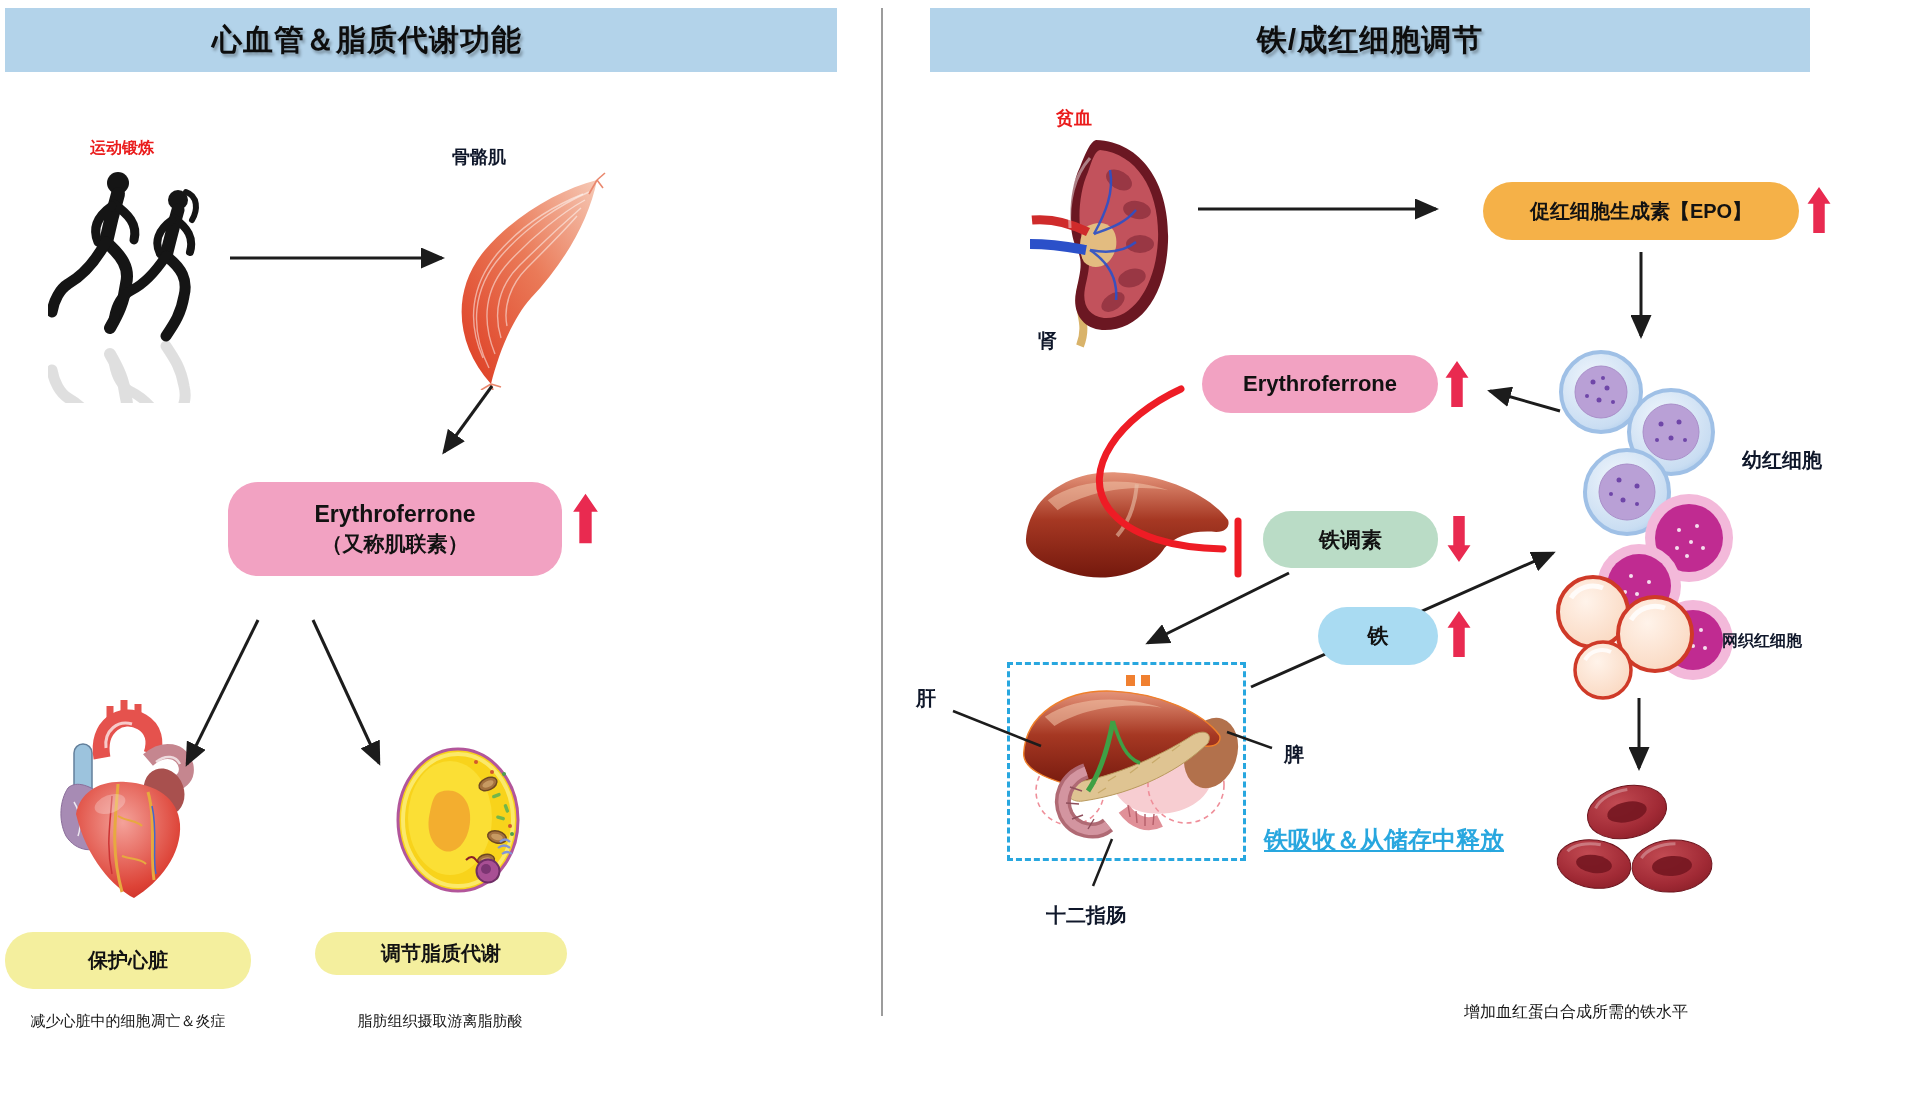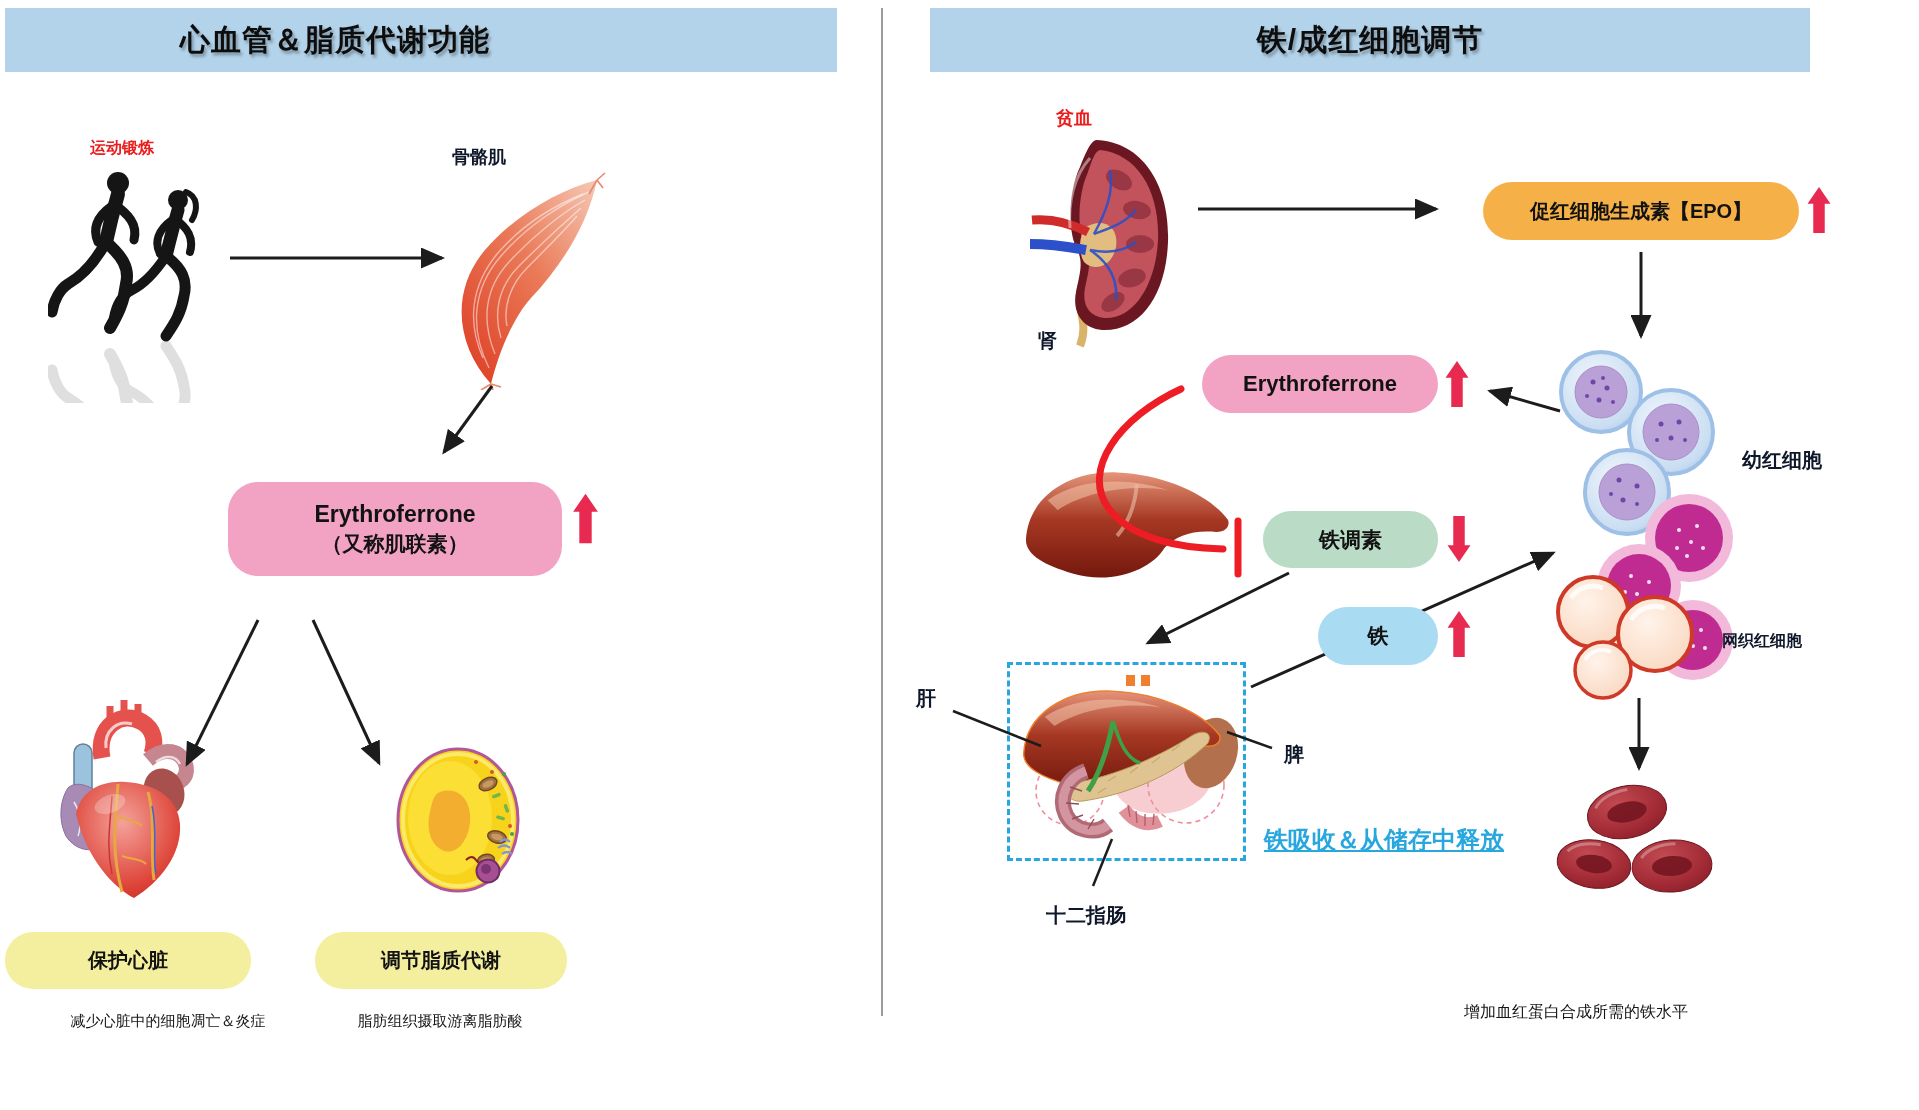--- a/index.html
+++ b/index.html
@@ -31,21 +31,21 @@
   .dashedbox{position:absolute;border:3px dashed var(--cyan,#28a7df);}
   .trend{position:absolute;}
   svg{display:block;}
 </style>
 </head>
 <body>
 
 <div class="canvas">
 
   <div class="hdr" style="left:5px;width:832px;">
-    <span class="title" style="left:0;width:660px;">心血管＆脂质代谢功能</span>
+    <span class="title" style="left:0;width:660px;padding-left:32px;">心血管＆脂质代谢功能</span>
   </div>
   <div class="hdr" style="left:930px;width:880px;">
     <span class="title" style="left:0;width:880px;">铁/成红细胞调节</span>
   </div>
   <div class="divider"></div>
 
   <svg class="overlay" style="left:48px;top:168px;" width="195" height="235" viewBox="0 0 195 235">
     <g id="runnersG" stroke="#151515" stroke-linecap="round" fill="none">
       <g>
         <circle cx="70" cy="15" r="11" fill="#151515" stroke="none"></circle>
@@ -426,21 +426,21 @@
   </div>
 
   <div class="pill blue" style="left:1318px;top:607px;width:120px;height:58px;border-radius:29px;font-size:21px;">
     <span>铁</span>
   </div>
 
   <div class="pill yellow" style="left:5px;top:932px;width:246px;height:57px;border-radius:28px;font-size:20px;">
     <span>保护心脏</span>
   </div>
 
-  <div class="pill yellow" style="left:315px;top:932px;width:252px;height:57px;border-radius:28px;font-size:20px;">
+  <div class="pill yellow" style="left:315px;top:932px;width:252px;height:43px;border-radius:28px;font-size:20px;">
     <span>调节脂质代谢</span>
   </div>
 
 
   <svg class="trend" style="left:572px;top:492px;" width="27" height="53" viewBox="0 0 24 46">
       <path d="M12 1 L23 17 H17.5 V45 H6.5 V17 H1 Z" fill="var(--accent-red,#e92a50)"></path>
     </svg>
   <svg class="trend" style="left:1806px;top:186px;" width="26" height="48" viewBox="0 0 24 46">
       <path d="M12 1 L23 17 H17.5 V45 H6.5 V17 H1 Z" fill="var(--accent-red,#e92a50)"></path>
     </svg>
@@ -459,17 +459,17 @@
 
   <span class="lbl red" style="left:1056px;top:106px;font-size:18px;">贫血</span>
   <span class="lbl" style="left:1038px;top:328px;font-size:19px;">肾</span>
   <span class="lbl" style="left:1742px;top:447px;font-size:20px;">幼红细胞</span>
   <span class="lbl" style="left:1722px;top:631px;font-size:16px;">网织红细胞</span>
   <span class="lbl" style="left:916px;top:685px;font-size:20px;">肝</span>
   <span class="lbl" style="left:1284px;top:741px;font-size:20px;">脾</span>
   <span class="lbl" style="left:1046px;top:902px;font-size:20px;">十二指肠</span>
   <span class="lbl cyan" style="left:1264px;top:824px;font-size:24px;text-decoration:underline;">铁吸收＆从储存中释放</span>
 
-  <div class="note" style="left:0px;top:1012px;width:256px;font-size:15px;margin-left:40px;">减少心脏中的细胞凋亡＆炎症</div>
+  <div class="note" style="left:0px;top:1012px;width:256px;font-size:15px;">减少心脏中的细胞凋亡＆炎症</div>
   <div class="note" style="left:312px;top:1012px;width:256px;font-size:15px;">脂肪组织摄取游离脂肪酸</div>
   <div class="note" style="left:1386px;top:1002px;width:380px;font-size:16px;">增加血红蛋白合成所需的铁水平</div>
 
 </div>
 
 </body></html>

